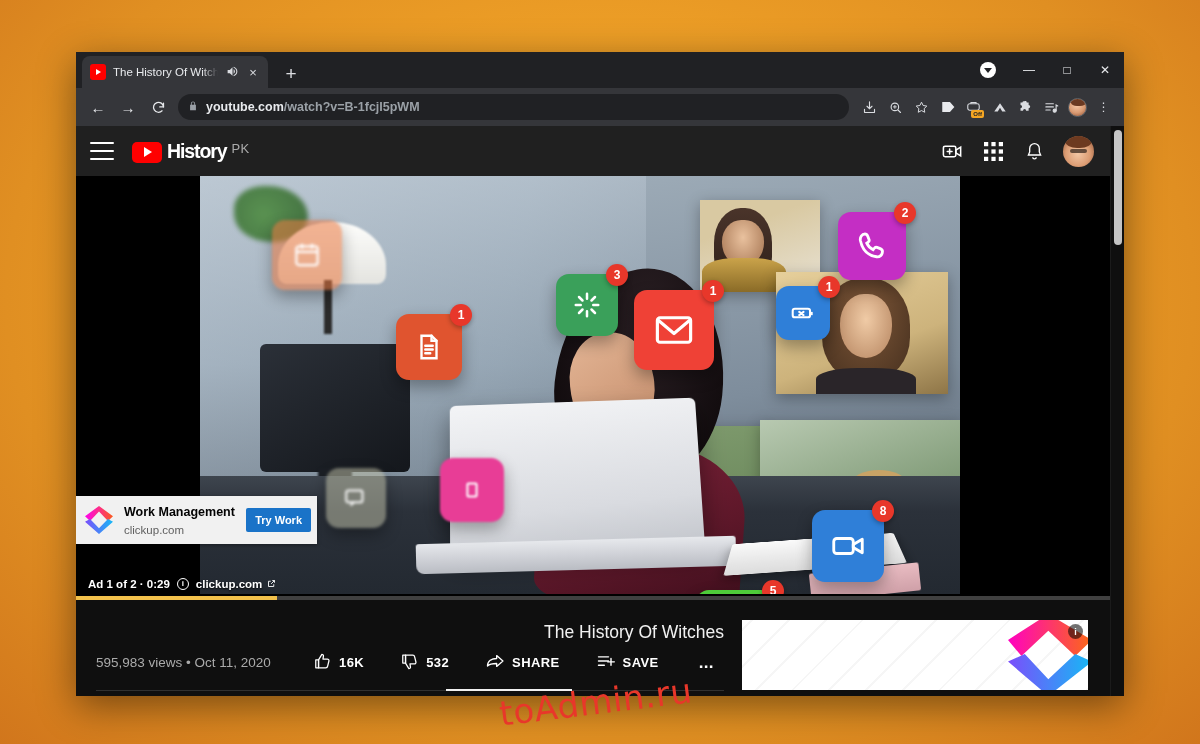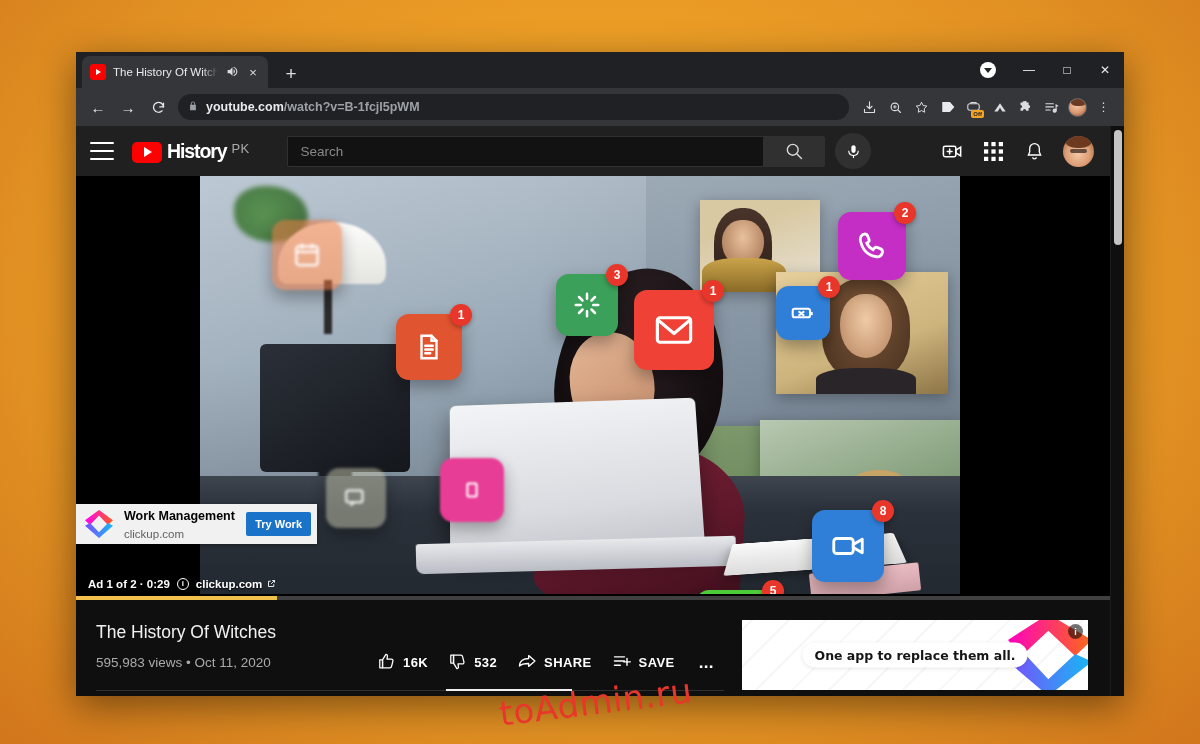--- a/index.html
+++ b/index.html
@@ -418,21 +418,21 @@
   .b-vid   { left: 612px; top: 334px; width: 72px; height:72px; background:#2f7fd8; }
   .b-msg   { left: 496px; top: 414px; width: 78px; height:78px; background:#4ecb3a; }
 
   
   .letterbox-l { position:absolute; left:0; top:0; width:124px; height:418px; background:#000; z-index:5;}
   .letterbox-r { position:absolute; right:0; top:0; width:136px; height:418px; background:#000; z-index:5;}
 
   
   .ad-card {
     position:absolute; left: 0; bottom: 56px;
-    width: 241px; height: 40px;
+    width: 241px; height: 48px;
     background: #f1f1f1;
     display:flex; align-items:center;
     padding: 0 6px 0 7px; gap: 9px;
     z-index: 9;
     box-shadow: 0 1px 4px rgba(0,0,0,.4);
   }
   .ad-logo { width: 32px; height: 32px; position:relative; flex:0 0 auto;}
   .ad-logo .up {
     position:absolute; left:2px; top:2px; width:28px; height:15px;
     background: linear-gradient(90deg,#ff02f0,#fa5c1c);
@@ -490,28 +490,28 @@
   }
   .progress-fill { height:100%; background:#f2c14b; width: 19.4%; }
 
   
   .below {
     display:flex;
     padding: 20px 22px 0 20px;
     gap: 18px;
     background:#0f0f0f;
   }
-  .primary { width: 628px; flex: 0 0 auto; }
+  .primary { width: 628px; flex: 0 0 auto; text-align: right; }
   .vid-title { color:#f1f1f1; font-size:17.5px; font-weight:400; line-height:24px; }
   .meta-row {
     display:flex; align-items:center;
     margin-top: 7px;
   }
   .views { color:#aaa; font-size:13.5px; }
-  .actions { display:flex; align-items:center; gap: 0; margin-left: auto; }
+  .actions { display:flex; align-items:center; gap: 16px; margin-left: auto; }
   .act {
     display:flex; align-items:center; gap:7px;
     color:#fff; font-size:13px; font-weight:700;
     padding: 0 10px;
     letter-spacing:.4px;
   }
   .act.dots { font-size:17px; font-weight:700; padding-left:14px;}
   .divider {
     margin: 16px 0 0 0; height:1px; background:#303030;
     position: relative;
@@ -662,37 +662,20 @@
       <div class="masthead">
         <span class="hamburger">
             <i></i>
             <i></i>
             <i></i>
           </span>
         <span class="yt-logo">
           <span class="yt-play"></span>
           <span class="yt-word">History</span>
           <span class="yt-cc">PK</span>
-        </span>
-        <span class="search-wrap">
-          <span class="search-box">
-            <span class="search-ph">Search</span>
-          </span>
-          <span class="search-btn">
-            <svg width="20" height="20" viewBox="0 0 24 24" fill="none" stroke="#d9d9d9" stroke-width="1.7">
-                <circle cx="10.5" cy="10.5" r="6.5"></circle>
-                <path d="M15.5 15.5L21 21" stroke-linecap="round"></path>
-              </svg>
-          </span>
-          <span class="mic-btn">
-            <svg width="17" height="17" viewBox="0 0 24 24" fill="#fff">
-                <path d="M12 14a3 3 0 0 0 3-3V6a3 3 0 0 0-6 0v5a3 3 0 0 0 3 3z"></path>
-                <path d="M18 11a6 6 0 0 1-12 0H4.5a7.5 7.5 0 0 0 6.7 7.45V21h1.6v-2.55A7.5 7.5 0 0 0 19.5 11z"></path>
-              </svg>
-          </span>
         </span>
         <span class="mh-right">
           <span class="mh-icon">
             <svg width="23" height="23" viewBox="0 0 24 24" fill="none" stroke="#fff" stroke-width="1.6">
                 <rect x="2.5" y="6.5" width="13" height="11" rx="1.8"></rect>
                 <path d="M15.5 10.5l5-3v9l-5-3z"></path>
                 <path d="M9 9.5v5M6.5 12h5" stroke-linecap="round"></path>
               </svg>
           </span>
           <span class="mh-icon">
@@ -908,21 +891,20 @@
           </div>
         </div>
 
         <div class="secondary">
           <div class="side-ad">
             <span class="pattern"></span>
             <span class="mark">
                 <i class="up"></i>
                 <i class="dn"></i>
               </span>
-            <span class="pill">One app to replace them all.</span>
             <span class="ad-info-badge">i</span>
           </div>
 
         </div>
       </div>
 
     </div>
 
     <div class="scrollbar">
       <div class="scroll-thumb"></div>

